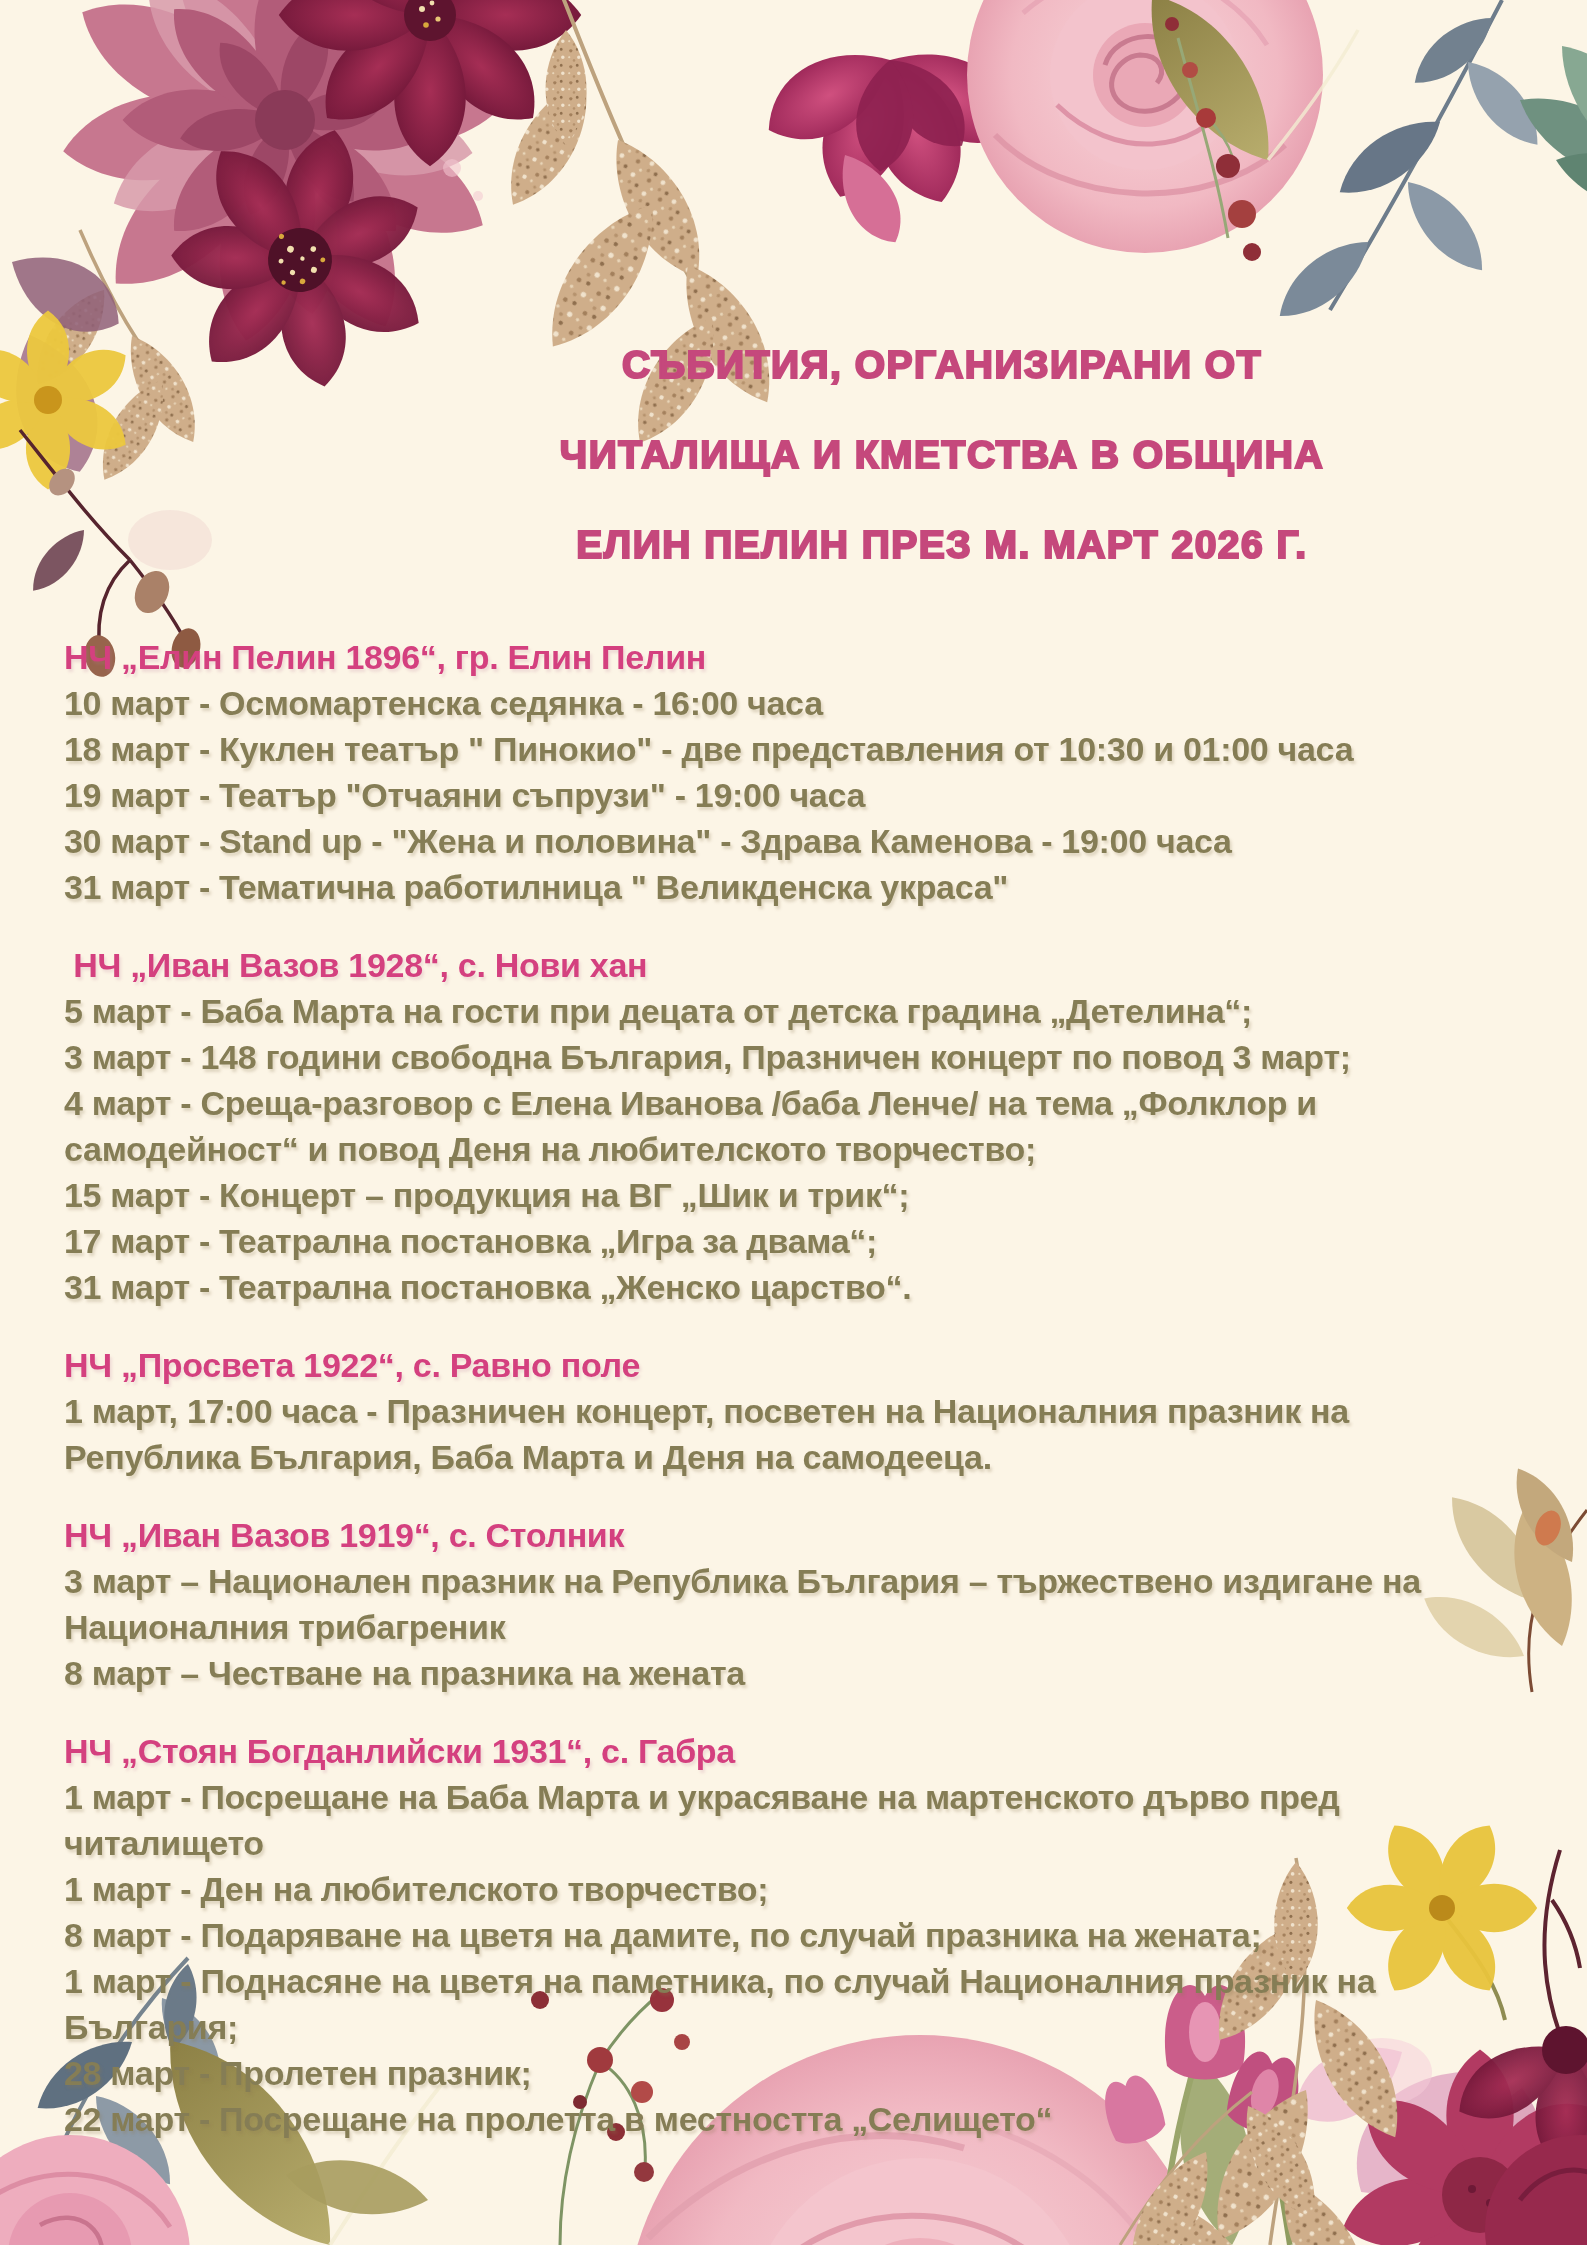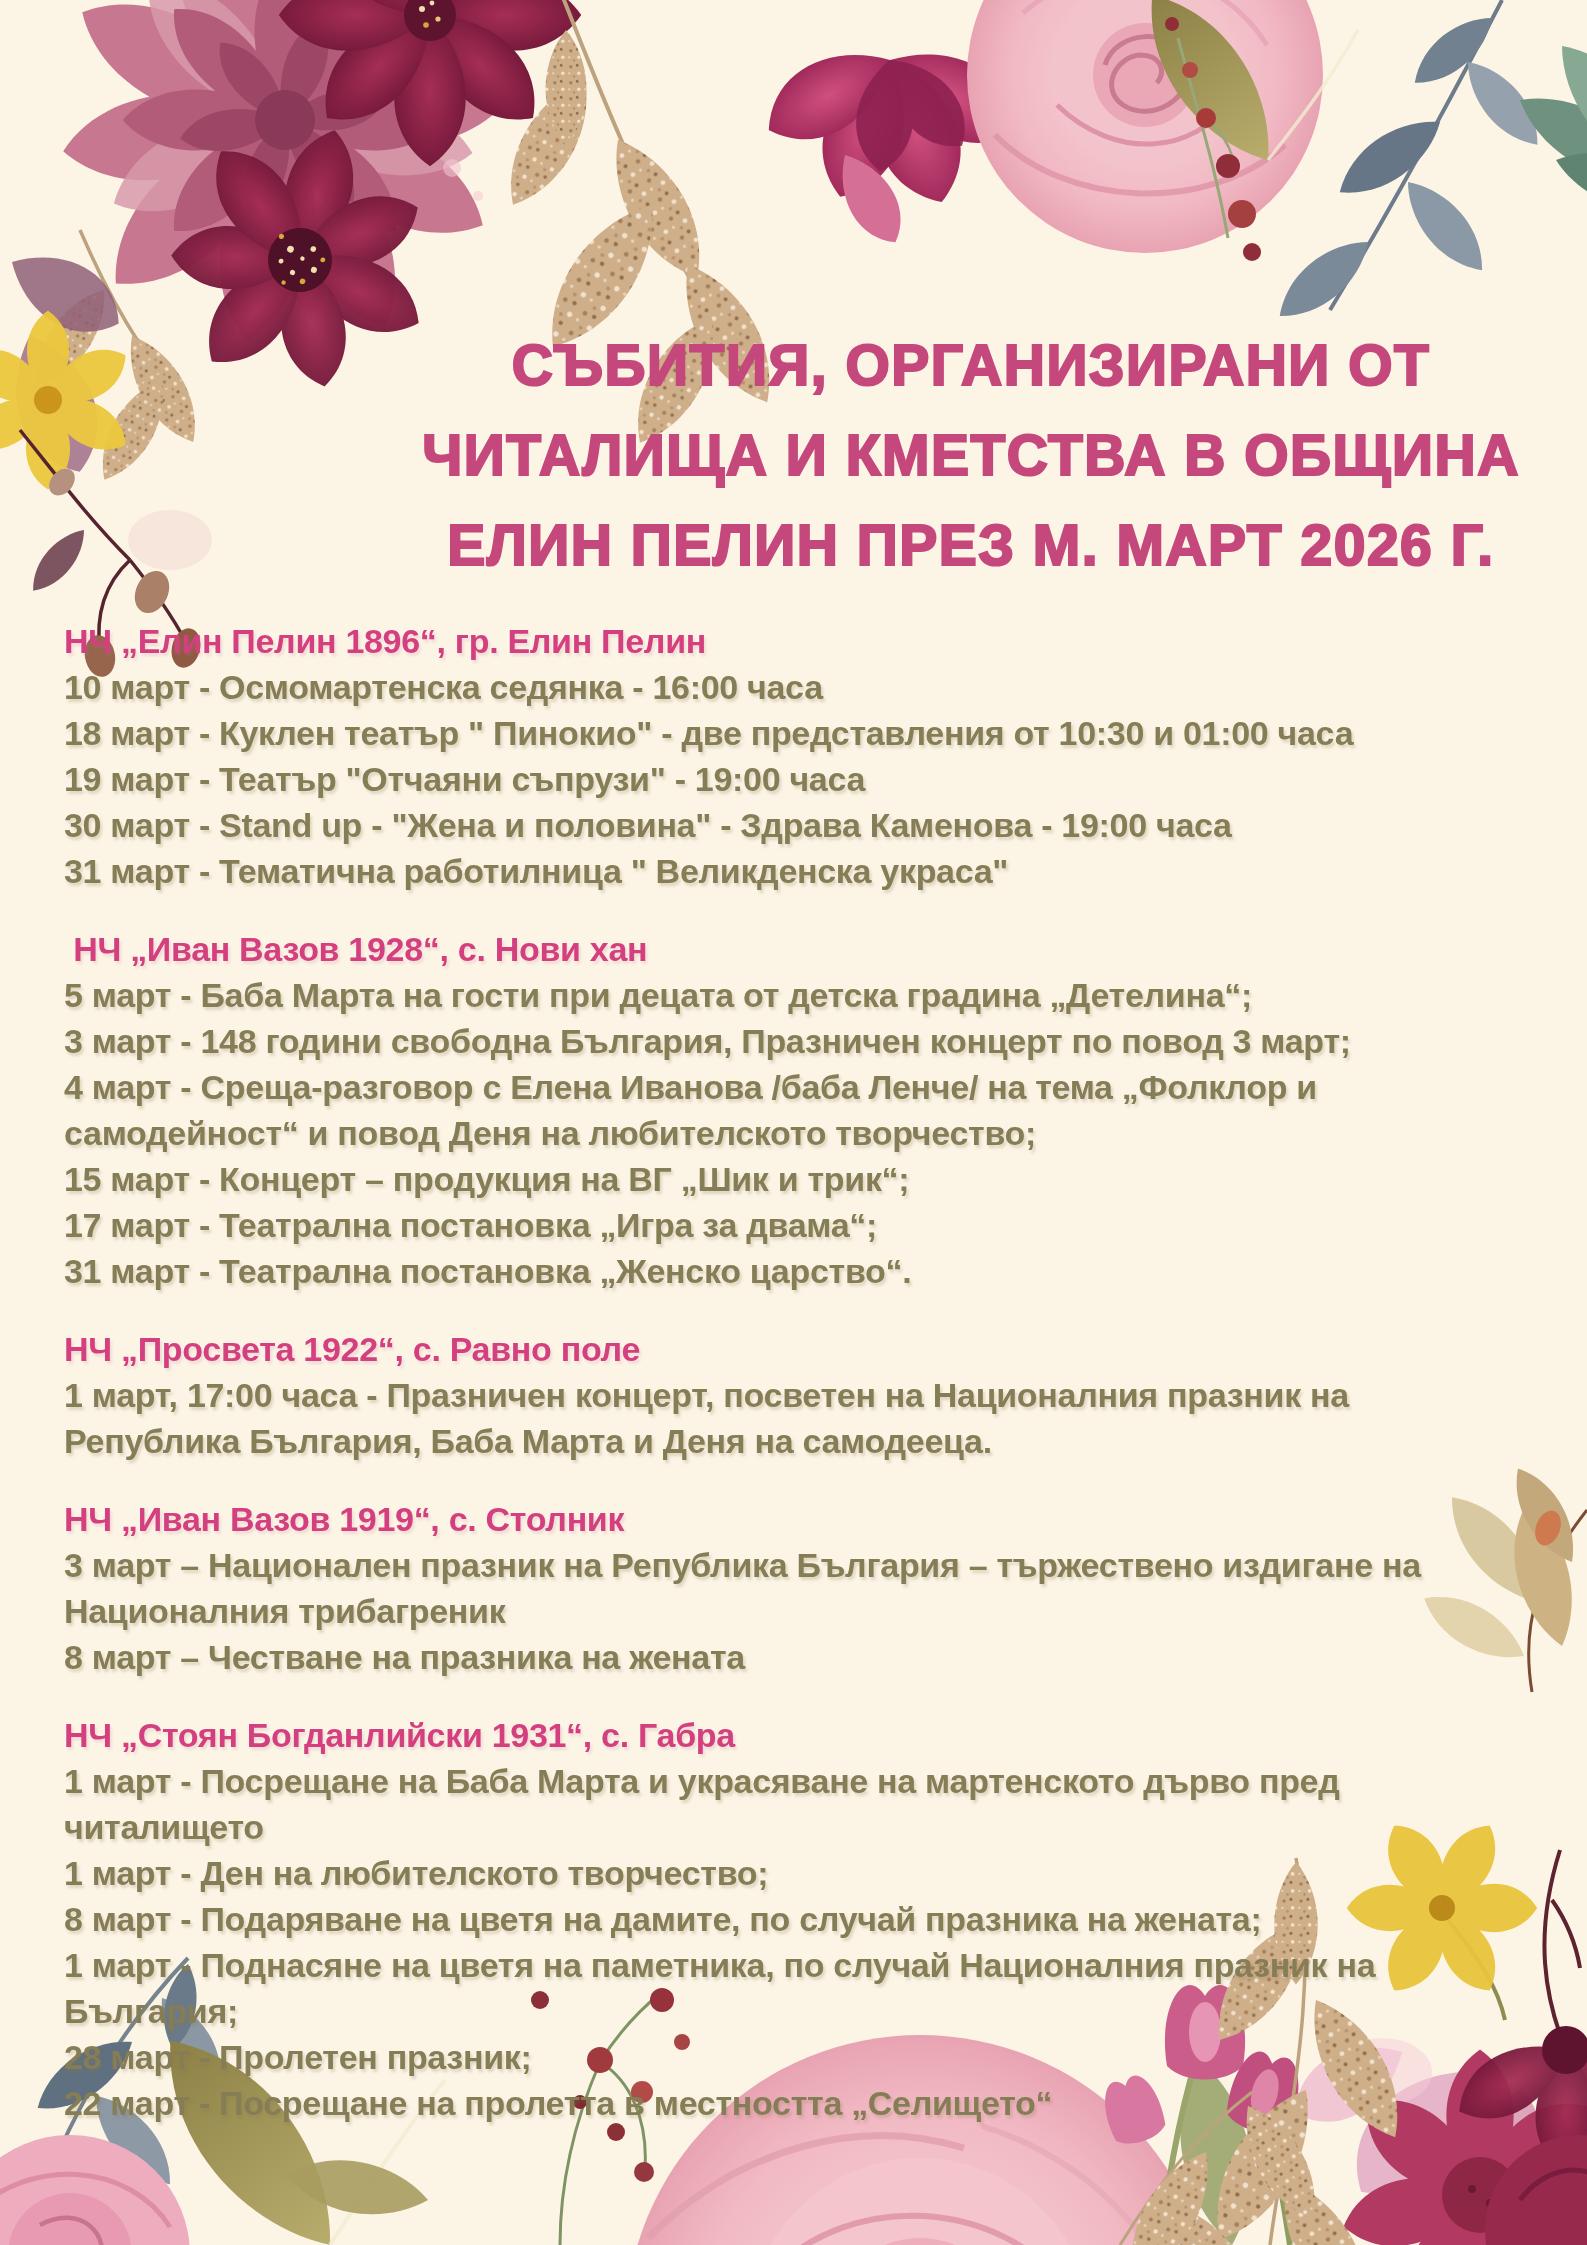--- a/index.html
+++ b/index.html
@@ -4,33 +4,33 @@
 <style>
   html,body{margin:0;padding:0;}
   body{
     width:1587px;height:2245px;position:relative;overflow:hidden;
     background:#fcf5e6;
     font-family:"Liberation Sans",sans-serif;
   }
   .page{position:absolute;inset:0;}
   .decor{position:absolute;top:0;left:0;z-index:1;}
   .title{
-    position:absolute;left:396px;top:320px;width:1150px;z-index:2;
+    position:absolute;left:367px;top:320px;width:1150px;z-index:2;
     text-align:center;color:#c5487c;
-    font-weight:900;font-size:57px;line-height:90px;letter-spacing:1.5px;
+    font-weight:900;font-size:39px;line-height:90px;letter-spacing:1.5px;
     -webkit-text-stroke:2.2px #c5487c;
     text-transform:uppercase;
   }
   .content{
     position:absolute;left:64px;top:618px;width:1500px;z-index:2;
     font-weight:bold;font-size:34px;line-height:46px;color:#857d55;
     letter-spacing:-0.3px;
     text-shadow:2px 3px 3px rgba(140,120,80,.25);
   }
-  .section{margin:0 0 32px 0;}
+  .section{margin:16px 0 32px 0;}
   .section h2{
     margin:0;font-size:34px;line-height:46px;font-weight:bold;
     color:#d4407f;white-space:pre;
     text-shadow:2px 3px 3px rgba(190,120,150,.2);
   }
   .section p{margin:0;white-space:pre;}
 </style>
 </head>
 <body>
 

